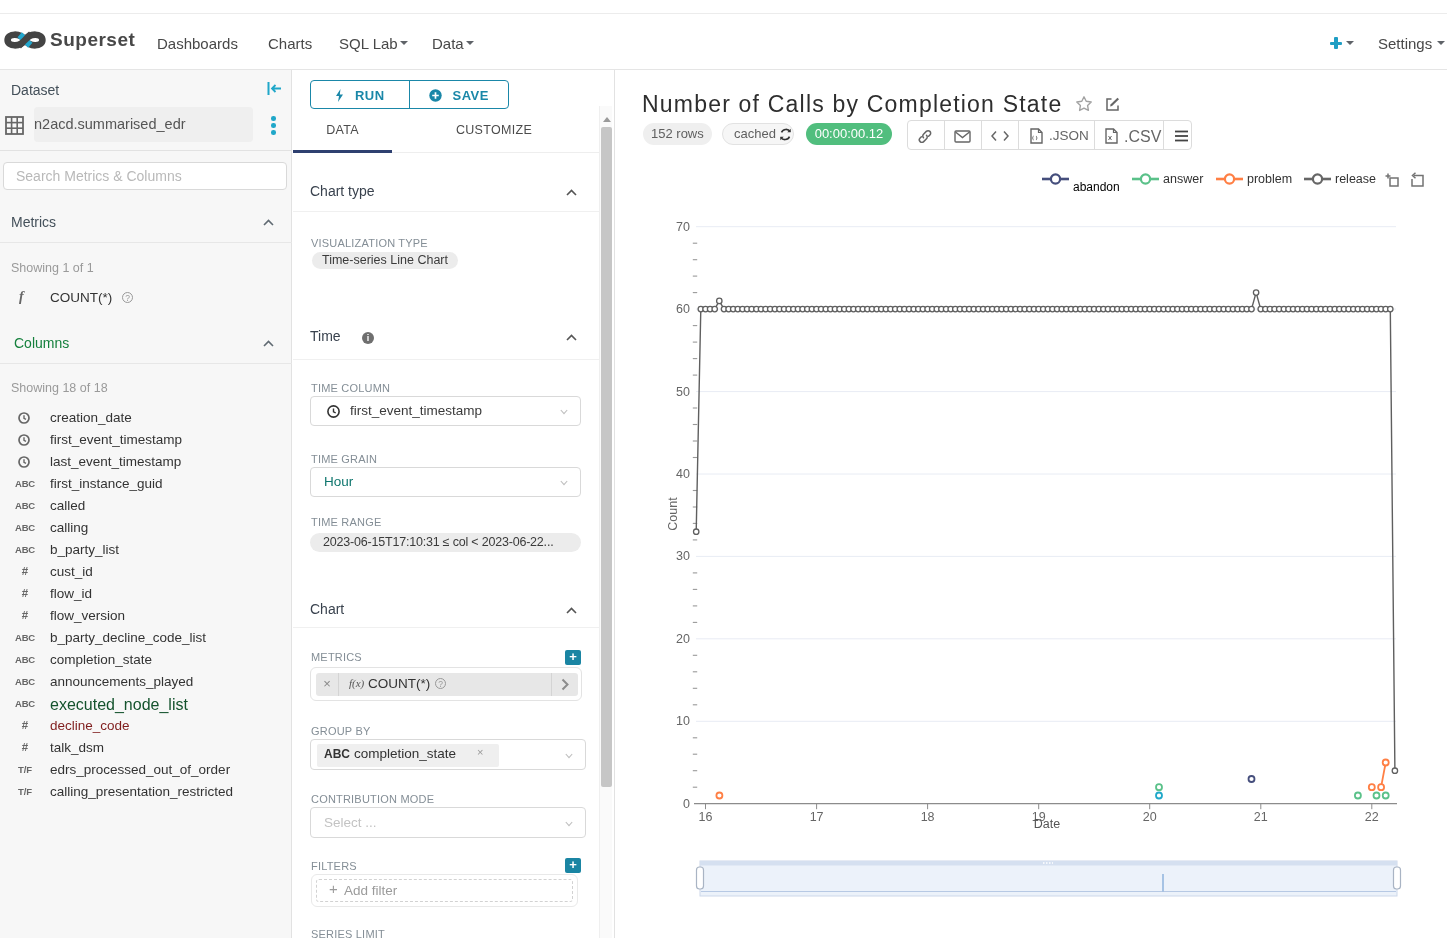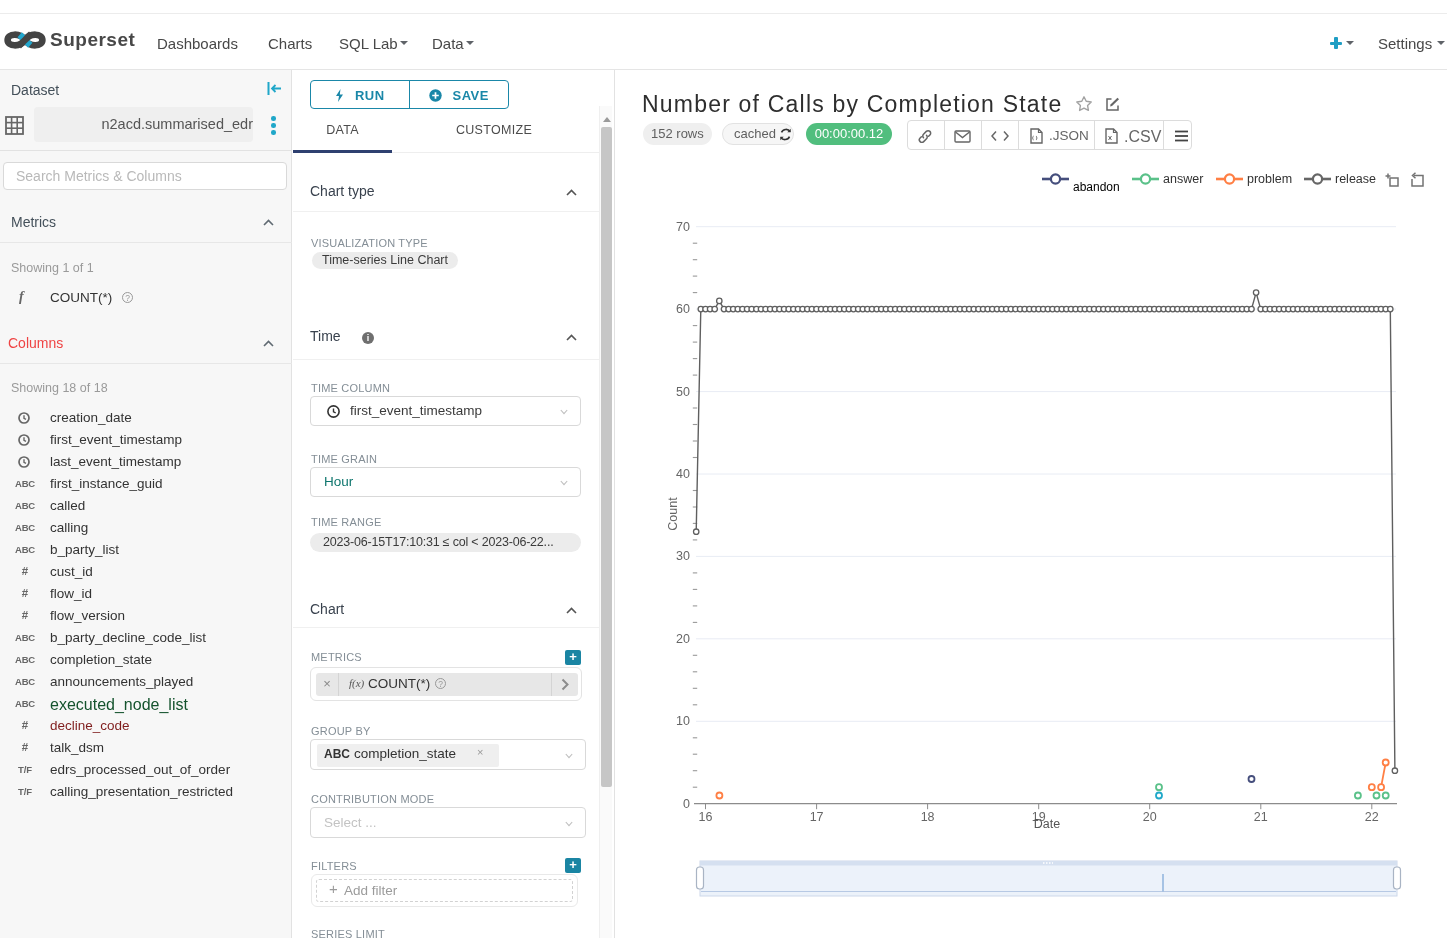--- a/index.html
+++ b/index.html
@@ -49,36 +49,36 @@
   <rect x="0.5" y="0" width="2" height="13" fill="#20A7C9"></rect>
   <path d="M14 6.5 H5 M8.5 3 L5 6.5 L8.5 10" stroke="#20A7C9" stroke-width="1.8" fill="none"></path>
 </svg>
 <svg class="abs" style="left:5px;top:116px" width="19" height="19" viewBox="0 0 19 19">
   <rect x="1" y="1" width="17" height="17" fill="none" stroke="#666" stroke-width="1.8"></rect>
   <line x1="1" y1="6.6" x2="18" y2="6.6" stroke="#666" stroke-width="1.6"></line>
   <line x1="1" y1="12.2" x2="18" y2="12.2" stroke="#666" stroke-width="1.6"></line>
   <line x1="6.6" y1="1" x2="6.6" y2="18" stroke="#666" stroke-width="1.6"></line>
   <line x1="12.2" y1="1" x2="12.2" y2="18" stroke="#666" stroke-width="1.6"></line>
 </svg>
-<div class="abs" style="left:34px;top:107px;width:219px;height:35px;background:#efefef;border-radius:4px;text-align:right;line-height:35px;font-size:14.5px;color:#555">n2acd.summarised_edr</div>
+<div class="abs" style="left:34px;top:107px;width:219px;height:35px;background:#efefef;border-radius:4px;text-align:left;line-height:35px;font-size:14.5px;color:#555">n2acd.summarised_edr</div>
 <div class="abs" style="left:271px;top:116px;width:4.5px;height:4.5px;border-radius:50%;background:#20A7C9"></div>
 <div class="abs" style="left:271px;top:123px;width:4.5px;height:4.5px;border-radius:50%;background:#20A7C9"></div>
 <div class="abs" style="left:271px;top:130px;width:4.5px;height:4.5px;border-radius:50%;background:#20A7C9"></div>
 <div class="abs" style="left:0;top:150px;width:292px;height:1px;background:#e2e2e2"></div>
 <div class="abs" style="left:3px;top:162px;width:284px;height:28px;background:#fff;border:1px solid #d9d9d9;border-radius:4px;line-height:26px;font-size:14px;color:#b9b9b9;padding-left:12px">Search Metrics &amp; Columns</div>
 <div class="abs" style="left:11px;top:214px;font-size:14px;color:#44505a">Metrics</div>
 <svg class="chev" style="left:263px;top:219px" viewBox="0 0 11 7">
     <path d="M1 6 L5.5 1.5 L10 6" stroke="#606a72" stroke-width="1.6" fill="none"></path>
   </svg>
 <div class="abs" style="left:0;top:242px;width:292px;height:1px;background:#e7e7e7"></div>
 <div class="abs" style="left:11px;top:261px;font-size:12.5px;color:#9a9a9a">Showing 1 of 1</div>
 <div class="abs" style="left:19px;top:289px;font-size:14px;color:#666;font-style:italic;font-family:'Liberation Serif',serif;font-weight:700">f</div>
 <div class="abs" style="left:50px;top:290px;font-size:13.5px;color:#333">COUNT(*)</div>
 <div class="abs" style="left:122px;top:292px;width:11px;height:11px;border:1px solid #999;border-radius:50%;font-size:8.5px;color:#999;text-align:center;line-height:11px">?</div>
-<div class="abs" style="left:8px;top:335px;font-size:14px;color:#ef4444">Columns</div>
+<div class="abs" style="left:14px;top:335px;font-size:14px;color:#15803d">Columns</div>
 <svg class="chev" style="left:263px;top:340px" viewBox="0 0 11 7">
     <path d="M1 6 L5.5 1.5 L10 6" stroke="#606a72" stroke-width="1.6" fill="none"></path>
   </svg>
 <div class="abs" style="left:0;top:363px;width:292px;height:1px;background:#e7e7e7"></div>
 <div class="abs" style="left:11px;top:381px;font-size:12.5px;color:#9a9a9a">Showing 18 of 18</div>
 <svg class="abs" style="left:18px;top:411.5px" width="12" height="12" viewBox="0 0 12 12">
     <circle cx="6" cy="6" r="5" fill="none" stroke="#666" stroke-width="1.7"></circle>
     <path d="M6 3.2 V6.3 L8 7.3" stroke="#666" stroke-width="1.4" fill="none"></path>
   </svg>
 <div class="abs" style="left:50px;top:409.5px;font-size:13.5px;color:#333">creation_date</div>

